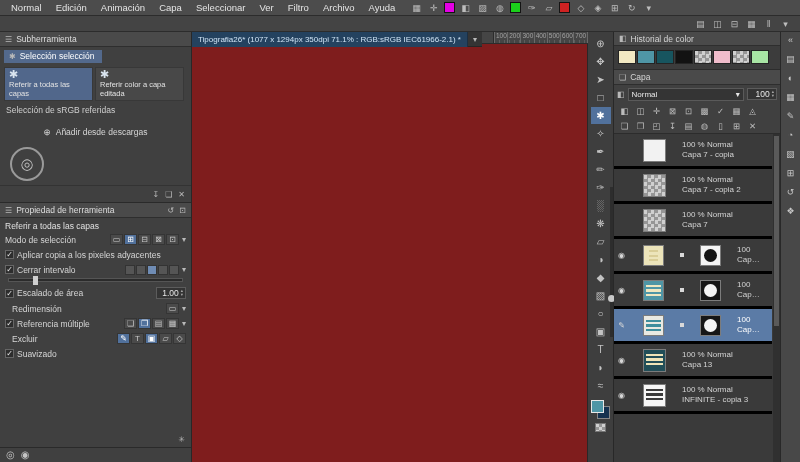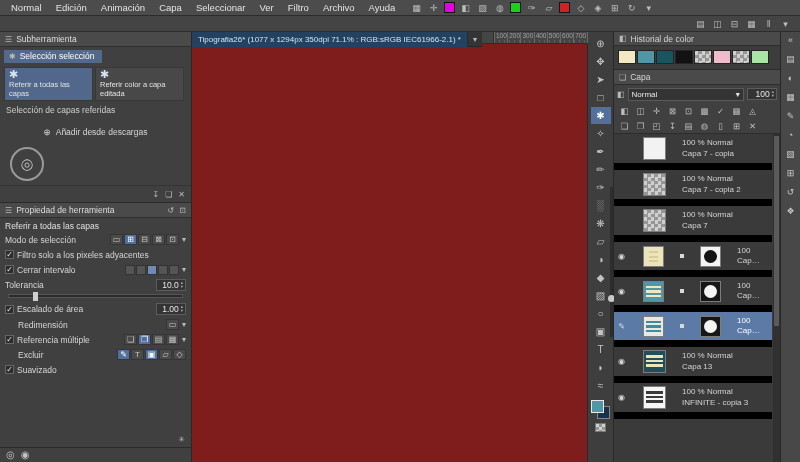--- a/index.html
+++ b/index.html
@@ -30,21 +30,21 @@
   .tile-icon { font-size:11px; color:#d9e4ef; line-height:1; }
   .tile-label { font-size:7.5px; line-height:1.15; color:#e3e3e3; }
   .subtool-caption { padding:2px 6px; color:#cfcfcf; }
   .subtool-add { display:flex; align-items:center; gap:5px; justify-content:center; padding:10px 0 4px; color:#d6d6d6; }
   .asset-circle { width:34px; height:34px; border-radius:50%; border:2px solid #9a9a9a; margin:6px 0 0 10px; display:flex; align-items:center; justify-content:center; font-size:15px; color:#bdbdbd; }
   .subtool-footer { display:flex; justify-content:flex-end; gap:6px; padding:4px 6px 3px; border-top:1px solid #333; margin-top:4px; }
 
   .tp { flex:1; display:flex; flex-direction:column; min-height:0; border-top:1px solid #2a2a2a; }
   .tp-sub { padding:3px 5px 1px; color:#e0e0e0; }
   .tp-row { display:flex; align-items:center; gap:3px; padding:2px 5px; min-height:15px; }
-  .tp-row.indent { padding-left:18px; }
+  .tp-row.indent { padding-left:12px; }
   .tp-label { white-space:nowrap; color:#d6d6d6; }
   .tp-fill { flex:1; }
   .cb { width:9px; height:9px; background:#2d2d2d; border:1px solid #666; font-size:8px; line-height:8px; color:#e8e8e8; text-align:center; flex:none; }
   .mini { width:13px; height:11px; background:#4a4a4a; border:1px solid #353535; font-size:8px; color:#c9c9c9; display:flex; align-items:center; justify-content:center; }
   .mini.selected { background:#51719c; color:#fff; }
   .gapbox { width:10px; height:10px; background:#555; border:1px solid #333; }
   .gapbox.selected { background:#6f8cb4; }
   .spinbox { display:flex; align-items:center; gap:2px; background:#343434; border:1px solid #5c5c5c; height:12px; padding:0 2px; }
   .spin-val { font-size:8.5px; color:#e6e6e6; min-width:20px; text-align:right; }
   .spin-arrows { display:flex; flex-direction:column; font-size:4.5px; line-height:4px; color:#aaa; }
@@ -99,21 +99,21 @@
   .swatch { width:18px; height:14px; border:1px solid #242424; background:#3c3c3c; }
   .checker { background:#cfcfcf !important; background-image:conic-gradient(#969696 0 25%,transparent 0 50%,#969696 0 75%,transparent 0) !important; background-size:7px 7px !important; }
 
   .layerpanel { flex:1; display:flex; flex-direction:column; min-height:0; }
   .lp-tabrow { height:15px; background:#4a4a4a; border-bottom:1px solid #2e2e2e; display:flex; align-items:center; gap:4px; padding:0 5px; }
   .blend-row { height:18px; display:flex; align-items:center; gap:3px; padding:0 3px; }
   .combo { flex:1; height:13px; background:#343434; border:1px solid #5a5a5a; display:flex; align-items:center; justify-content:space-between; padding:0 3px; font-size:8px; color:#e8e8e8; }
   .ltb-row { height:15px; display:flex; align-items:center; gap:1px; padding:0 3px; }
   .ltb { width:15px; height:13px; display:flex; align-items:center; justify-content:center; font-size:8.5px; color:#bcbcbc; }
   .layers { flex:1; min-height:0; overflow:hidden; background:#3a3a3a; border-top:1px solid #2c2c2c; position:relative; padding-right:8px; }
-  .lrow { display:flex; align-items:center; gap:16px; padding:3px 2px; min-height:35px; border-bottom:7px solid #000000; }
+  .lrow { display:flex; align-items:center; gap:16px; padding:3px 2px; min-height:35px; border-bottom:3px solid #000000; }
   .lrow.selected { background:#5b7ba6; color:#fff; }
   .eye { width:11px; text-align:center; font-size:8px; color:#d6d6d6; flex:none; }
   .lthumb { width:23px; height:23px; background:#f2f2f2; border:1px solid #7c7c7c; position:relative; overflow:hidden; flex:none; }
   .lrow.masked .lthumb { width:21px; height:21px; }
   .bars { position:absolute; inset:0; padding-top:2px; }
   .bars span { display:block; height:2.5px; margin:2px 2px 0; }
   .t-cream { background:#ece4ba; }
   .t-cream .bars span { background:#d9cd97; height:2px; margin:2.5px 5px 0; }
   .t-teal { background:#4f96a6; } .t-teal .bars span { background:#f0e7c0; }
   .t-light { background:#e9e9e2; } .t-light .bars span { background:#3f8d9c; }
@@ -205,21 +205,21 @@
             <span class="tile-icon">✱</span>
             <span class="tile-label">Referir a todas las capas</span>
           </div>
 
           <div class="tile">
             <span class="tile-icon">✱</span>
             <span class="tile-label">Referir color a capa editada</span>
           </div>
         </div>
 
-      <div class="subtool-caption">Selección de capas referidas</div>
+      <div class="subtool-caption">Selección de sRGB referidas</div>
 
       <div class="subtool-add">
         <span>⊕</span>
         <span>Añadir desde descargas</span>
       </div>
 
       <div class="asset-circle">
         <span>◎</span>
       </div>
 
@@ -252,49 +252,38 @@
               <span class="mini selected">⊞</span>
               <span class="mini">⊟</span>
               <span class="mini">⊠</span>
               <span class="mini">⊡</span>
             </span>
           <span class="ph-icon">▾</span>
         </div>
 
         <div class="tp-row">
           <span class="cb checked">✓</span>
-          <span class="tp-label">Filtro solo a los pixeles adyacentes</span>
+          <span class="tp-label">Aplicar copia a los pixeles adyacentes</span>
         </div>
 
         <div class="tp-row">
           <span class="cb checked">✓</span>
           <span class="tp-label">Cerrar intervalo</span>
           <span class="tp-fill"></span>
           <span style="display:flex;gap:1px">
 
           <span class="gapbox"></span>
               <span class="gapbox"></span>
               <span class="gapbox selected"></span>
               <span class="gapbox"></span>
               <span class="gapbox"></span>
             </span>
           <span class="ph-icon">▾</span>
         </div>
 
-        <div class="tp-row">
-          <span class="tp-label">Tolerancia</span>
-          <span class="tp-fill"></span>
-          <span class="spinbox">
-            <span class="spin-val">10.0</span>
-            <span class="spin-arrows">
-                <span>▴</span>
-                <span>▾</span>
-              </span>
-          </span>
-        </div>
         <div class="slider-row">
           <div class="slider">
               <div class="slider-knob" style="left:14%"></div>
             </div>
         </div>
 
         <div class="tp-row">
           <span class="cb checked">✓</span>
           <span class="tp-label">Escalado de área</span>
           <span class="tp-fill"></span>

